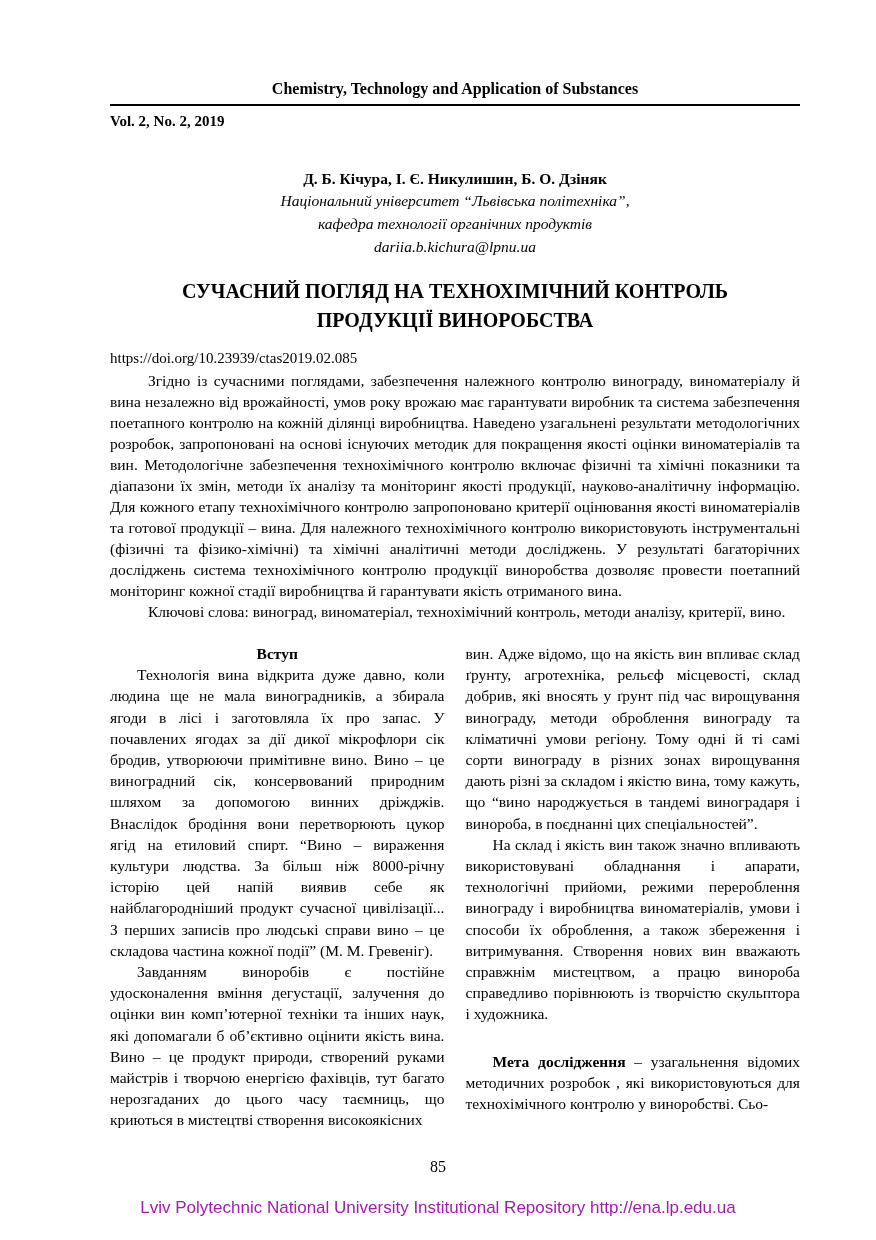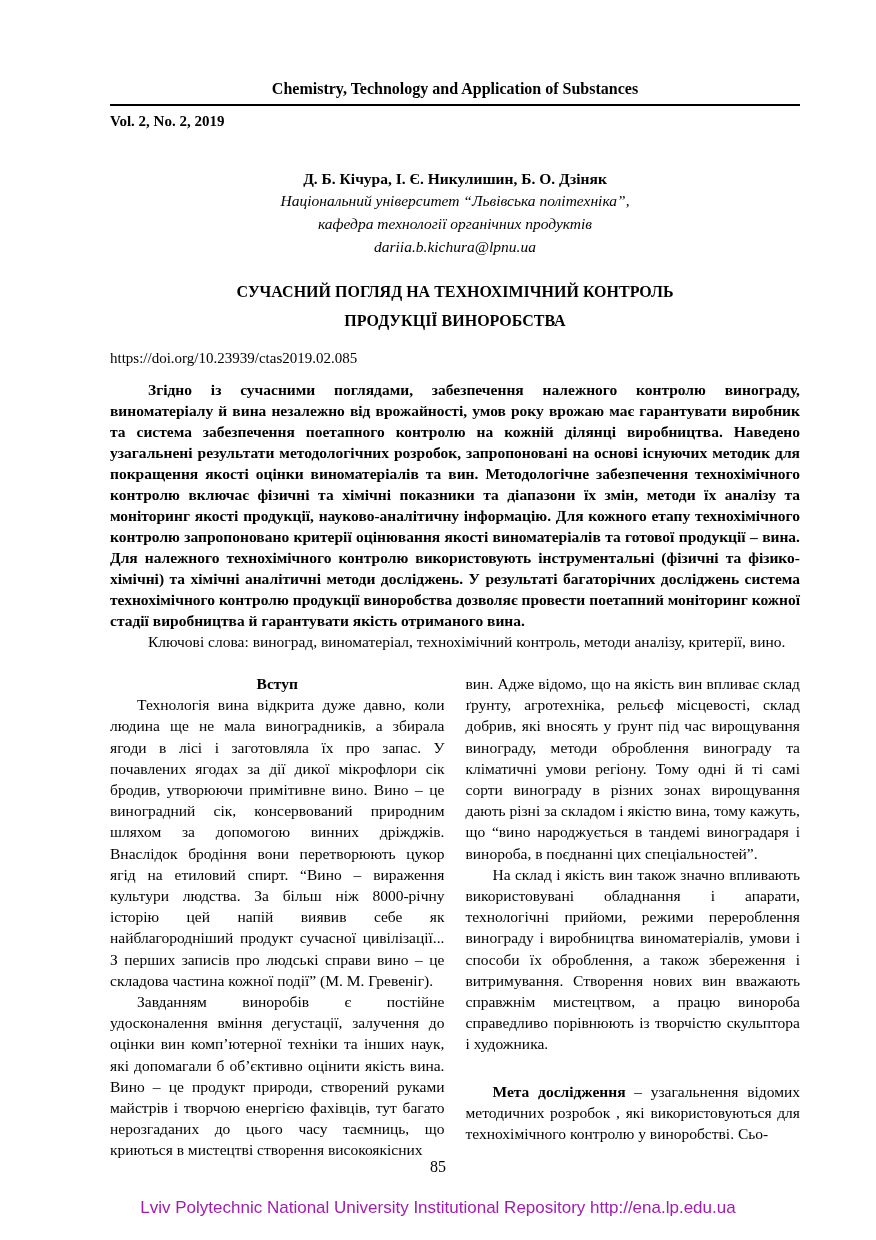--- a/index.html
+++ b/index.html
@@ -41,36 +41,36 @@
   .affil {
     text-align: center;
     font-size: 15.5px;
     margin-top: 3px;
     line-height: 20px;
     font-style: italic;
   }
   .paper-title {
     text-align: center;
     font-weight: bold;
-    font-size: 16px;
+    font-size: 20px;
     line-height: 29px;
     margin-top: 20px;
     white-space: pre-line;
   }
   .doi {
     font-size: 15px;
     margin-top: 15px;
   }
   .abstract {
-    font-weight: bold;
+    font-weight: normal;
     font-size: 15.5px;
     line-height: 21px;
     text-align: justify;
     text-indent: 38px;
-    margin-top: 12px;
+    margin-top: 3px;
   }
   .keywords {
     font-weight: normal;
     font-size: 15.5px;
     line-height: 21px;
     text-align: justify;
     text-indent: 38px;
   }
   .columns {
     display: flex;

